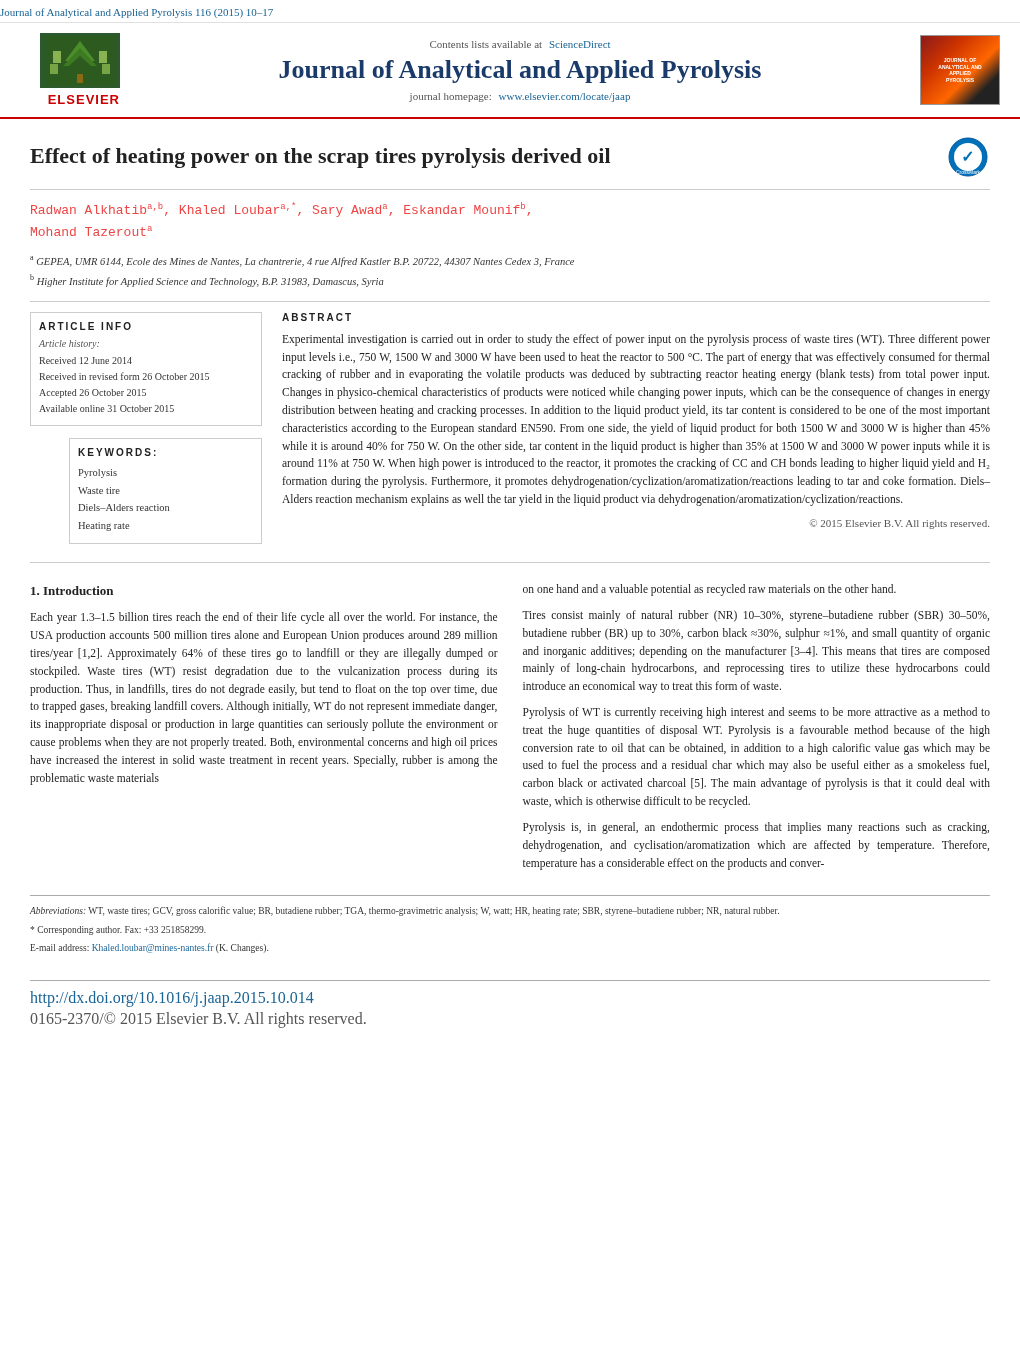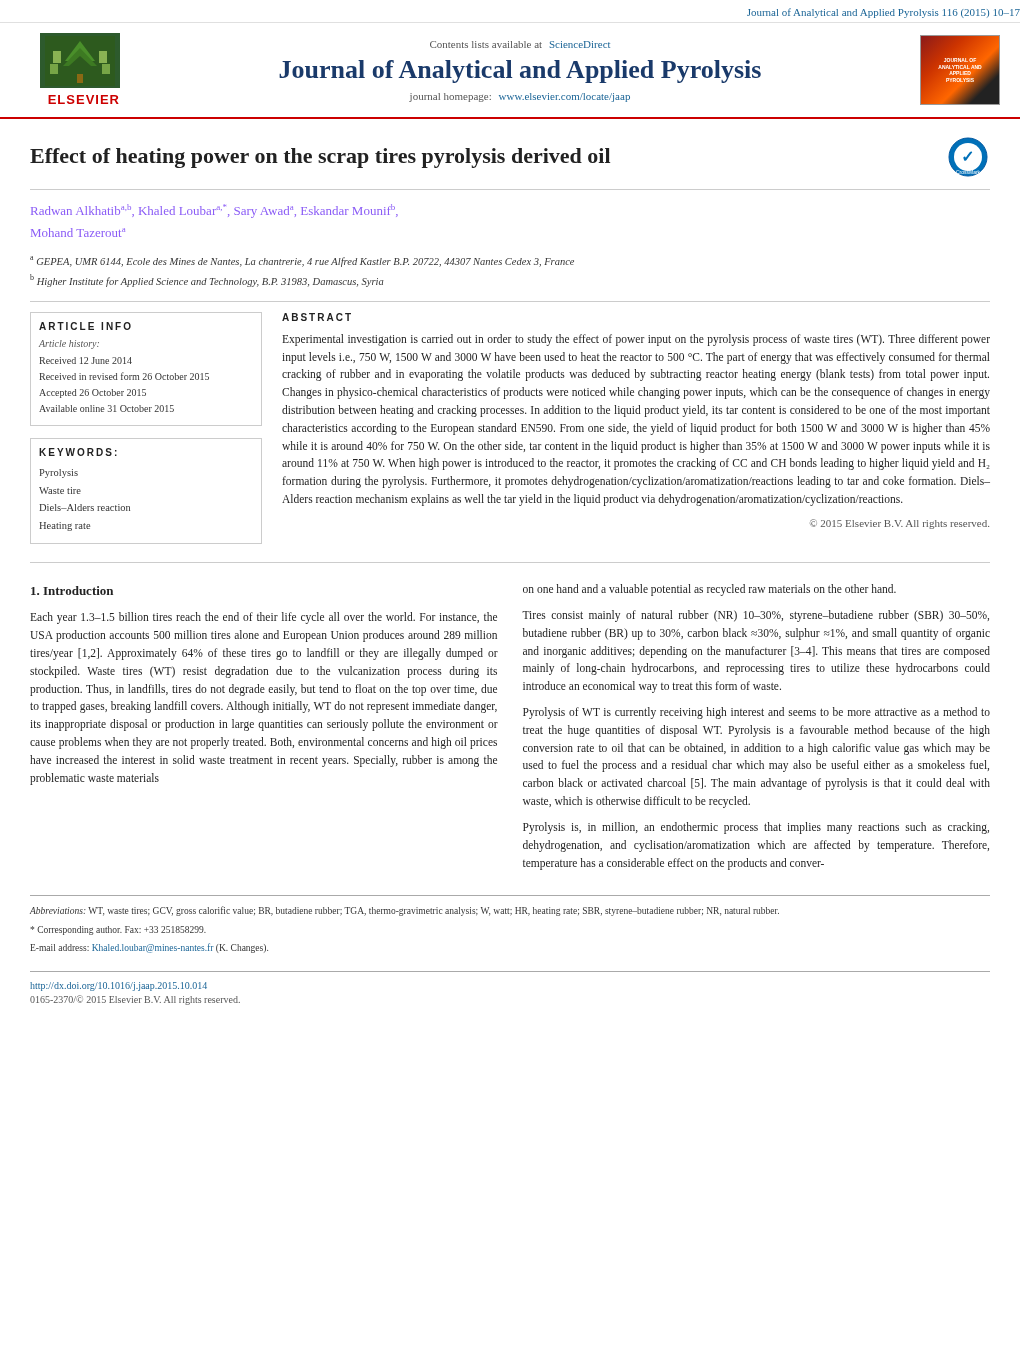--- a/index.html
+++ b/index.html
@@ -7,21 +7,21 @@
       background: #fff;
       font-family: 'Times New Roman', Times, serif;
       font-size: 13px;
       color: #222;
       width: 1020px;
       min-height: 1351px;
     }
 
     
     .top-bar {
-      text-align: right;
+      text-align: left;
       padding: 6px 0 4px;
       font-size: 11px;
       color: #1a6496;
       border-bottom: 1px solid #e0e0e0;
     }
 
     
     .journal-header {
       display: flex;
       align-items: center;
@@ -131,22 +131,23 @@
       justify-content: center;
     }
     .crossmark-logo svg { width: 40px; height: 40px; }
 
     
     .authors-section {
       margin: 8px 0;
       font-size: 13px;
     }
     .authors-section .author-line {
-      color: #8b5cf6;
+      color: #ef4444;
       line-height: 1.6;
+      font-family: Liberation Mono, monospace;
     }
     .author-sup {
       font-size: 9px;
       vertical-align: super;
     }
 
     
     .affiliations {
       margin: 8px 0;
       font-size: 10.5px;
@@ -203,20 +204,21 @@
     .article-info .date-item {
       font-size: 10px;
       color: #333;
       line-height: 1.6;
     }
 
     .keywords-box {
       border: 1px solid #ccc;
       padding: 8px;
       margin-top: 8px;
+      margin-left: 39px;
     }
     .keywords-box .kw-heading {
       font-size: 10px;
       font-weight: bold;
       letter-spacing: 2px;
       text-transform: uppercase;
       font-family: Arial, sans-serif;
       margin-bottom: 6px;
       font-style: normal;
     }
@@ -288,24 +290,24 @@
       font-size: 9.5px;
       color: #333;
       line-height: 1.6;
     }
     .footnote-item {
       margin-bottom: 3px;
     }
 
     
     .page-footer {
-      margin-top: 15px;
+      margin-top: 24px;
       padding-top: 8px;
       border-top: 1px solid #aaa;
-      font-size: 10px;
+      font-size: 16px;
       color: #555;
     }
     .page-footer .doi-link {
       color: #1a6496;
       display: block;
       margin-bottom: 3px;
     }
     .page-footer .issn-line {
       color: #555;
     }
@@ -437,21 +439,21 @@
       <p class="intro-para">
         on one hand and a valuable potential as recycled raw materials on the other hand.
       </p>
       <p class="intro-para">
         Tires consist mainly of natural rubber (NR) 10–30%, styrene–butadiene rubber (SBR) 30–50%, butadiene rubber (BR) up to 30%, carbon black ≈30%, sulphur ≈1%, and small quantity of organic and inorganic additives; depending on the manufacturer [3–4]. This means that tires are composed mainly of long-chain hydrocarbons, and reprocessing tires to utilize these hydrocarbons could introduce an economical way to treat this form of waste.
       </p>
       <p class="intro-para">
         Pyrolysis of WT is currently receiving high interest and seems to be more attractive as a method to treat the huge quantities of disposal WT. Pyrolysis is a favourable method because of the high conversion rate to oil that can be obtained, in addition to a high calorific value gas which may be used to fuel the process and a residual char which may also be useful either as a smokeless fuel, carbon black or activated charcoal [5]. The main advantage of pyrolysis is that it could deal with waste, which is otherwise difficult to be recycled.
       </p>
       <p class="intro-para">
-        Pyrolysis is, in million, an endothermic process that implies many reactions such as cracking, dehydrogenation, and cyclisation/aromatization which are affected by temperature. Therefore, temperature has a considerable effect on the products and conver-
+        Pyrolysis is, in general, an endothermic process that implies many reactions such as cracking, dehydrogenation, and cyclisation/aromatization which are affected by temperature. Therefore, temperature has a considerable effect on the products and conver-
       </p>
     </div>
 
   </div>
 
   <div class="footnotes-section">
     <div class="footnote-item">
       <em><span>Abbreviations:</span></em>
       <span>WT, waste tires; GCV, gross calorific value; BR, butadiene rubber; TGA, thermo-gravimetric analysis; W, watt; HR, heating rate; SBR, styrene–butadiene rubber; NR, natural rubber.</span>
     </div>

